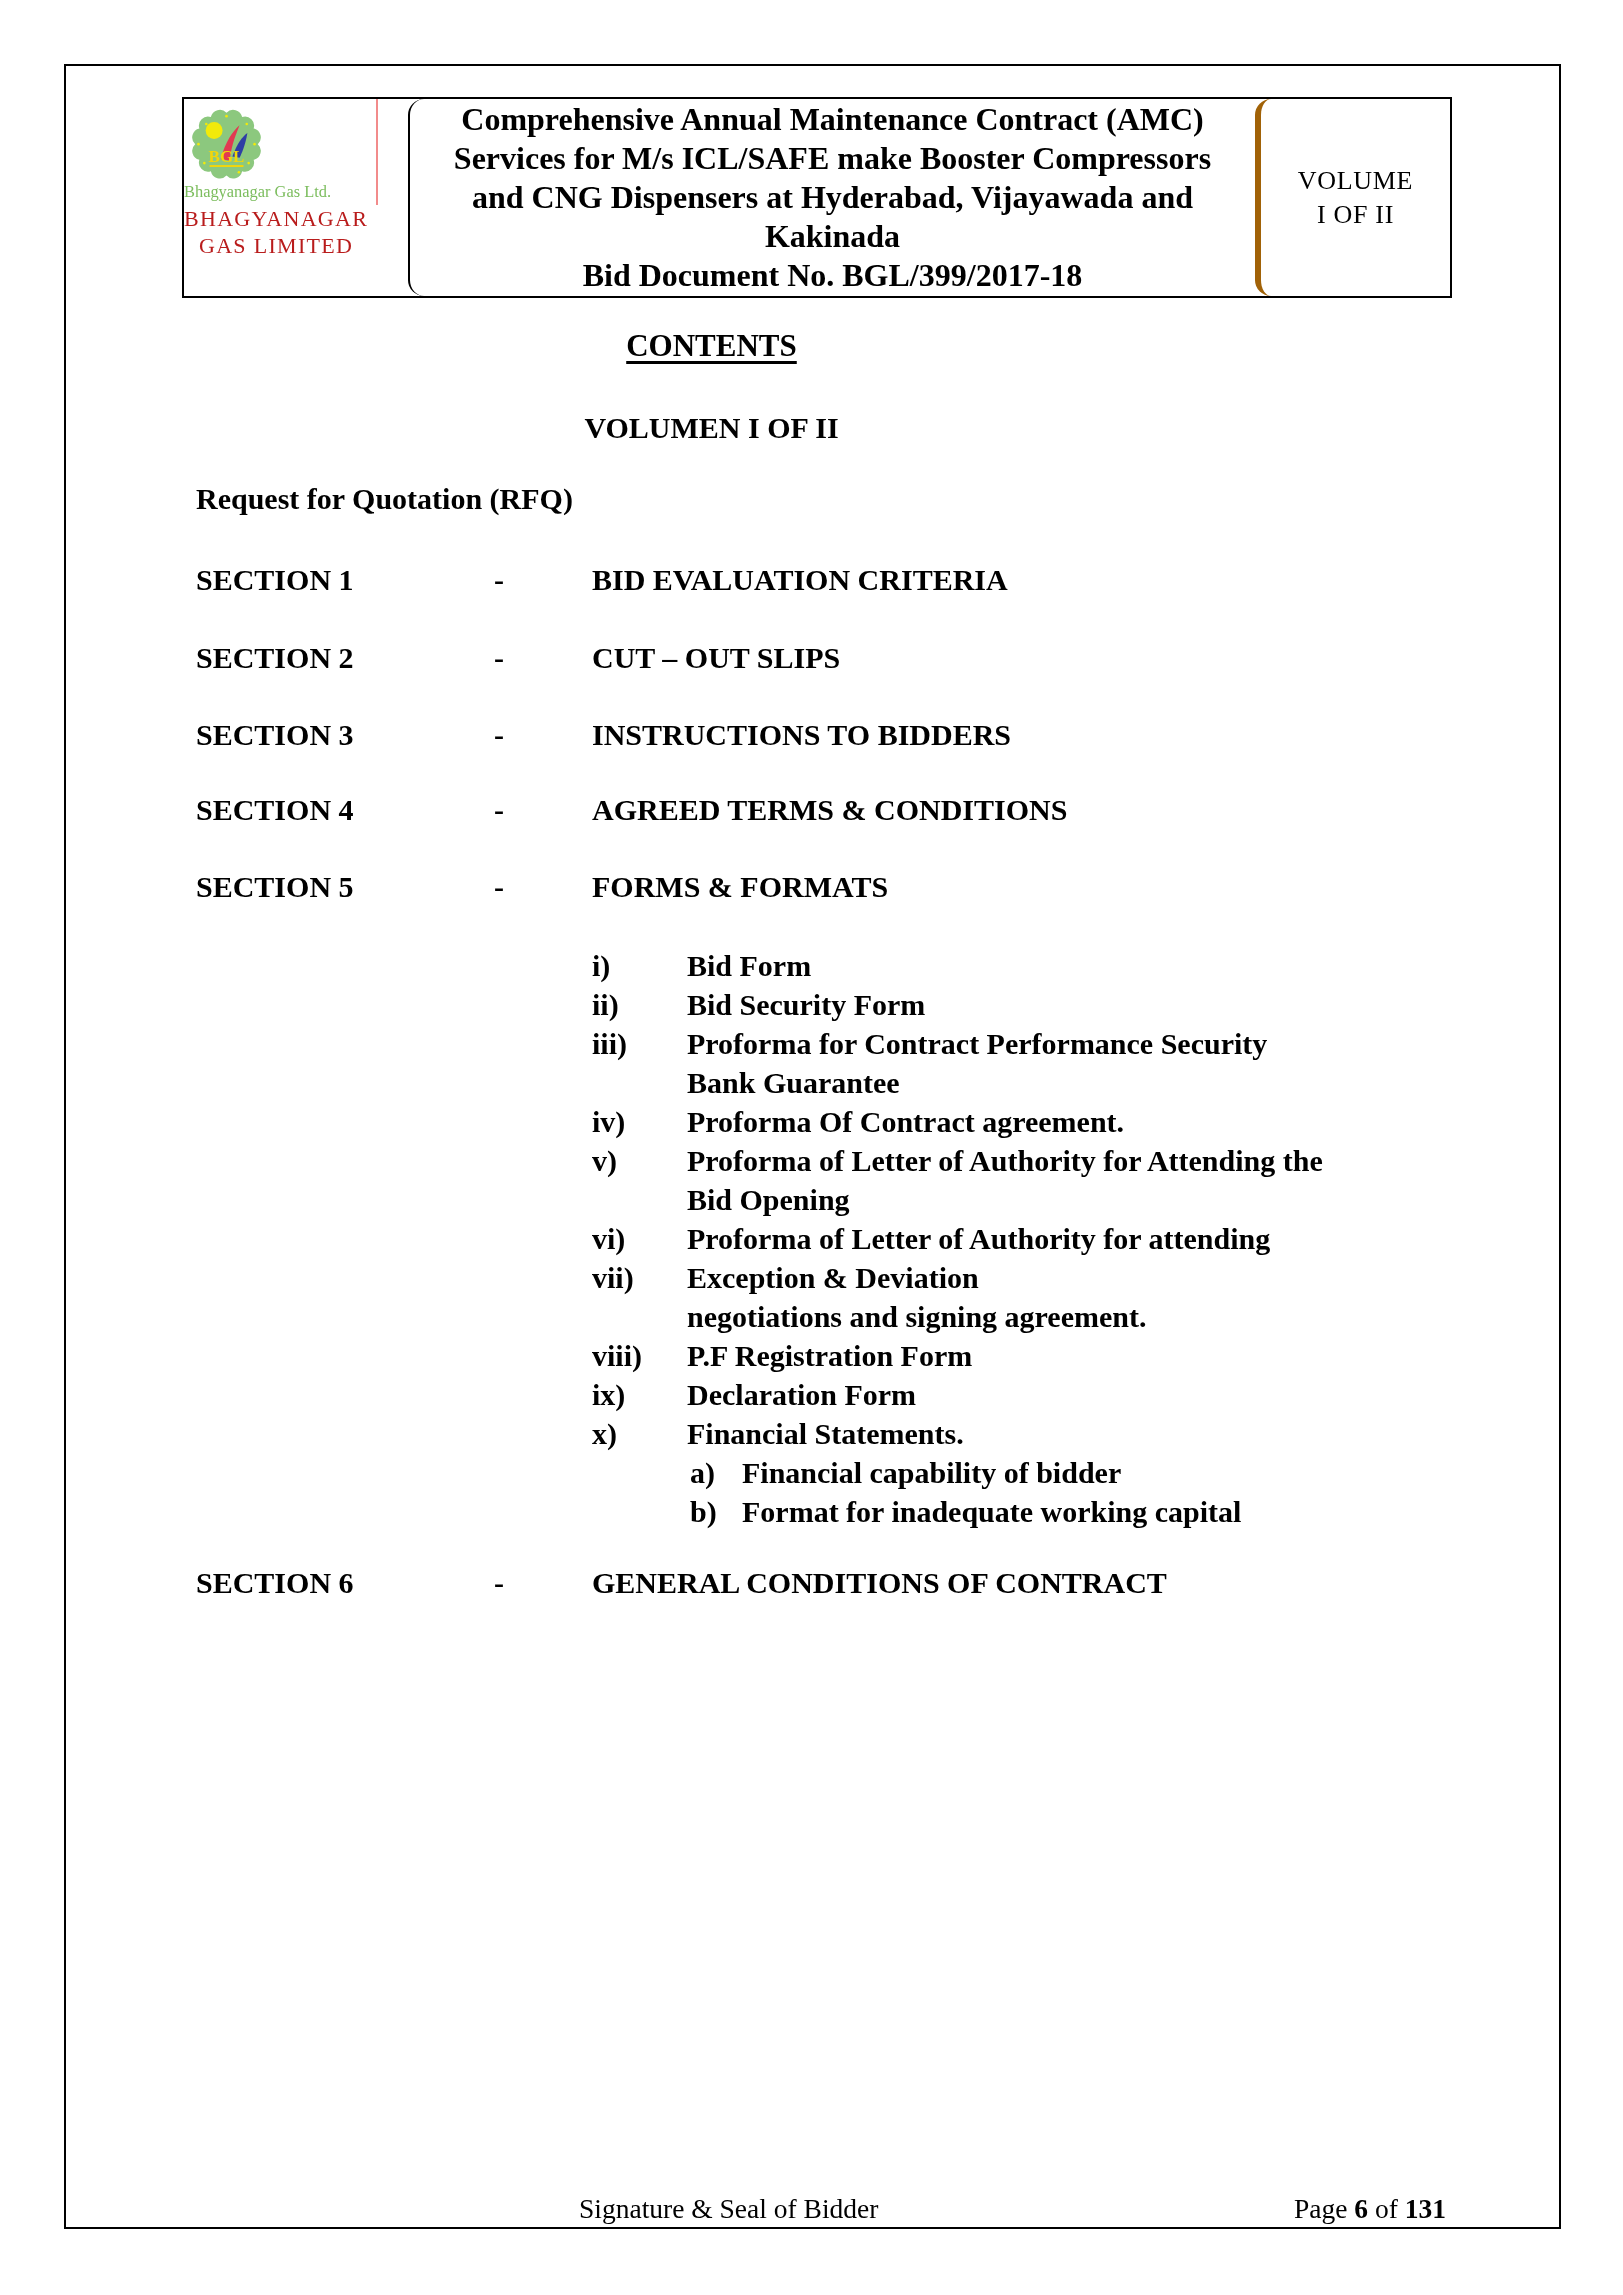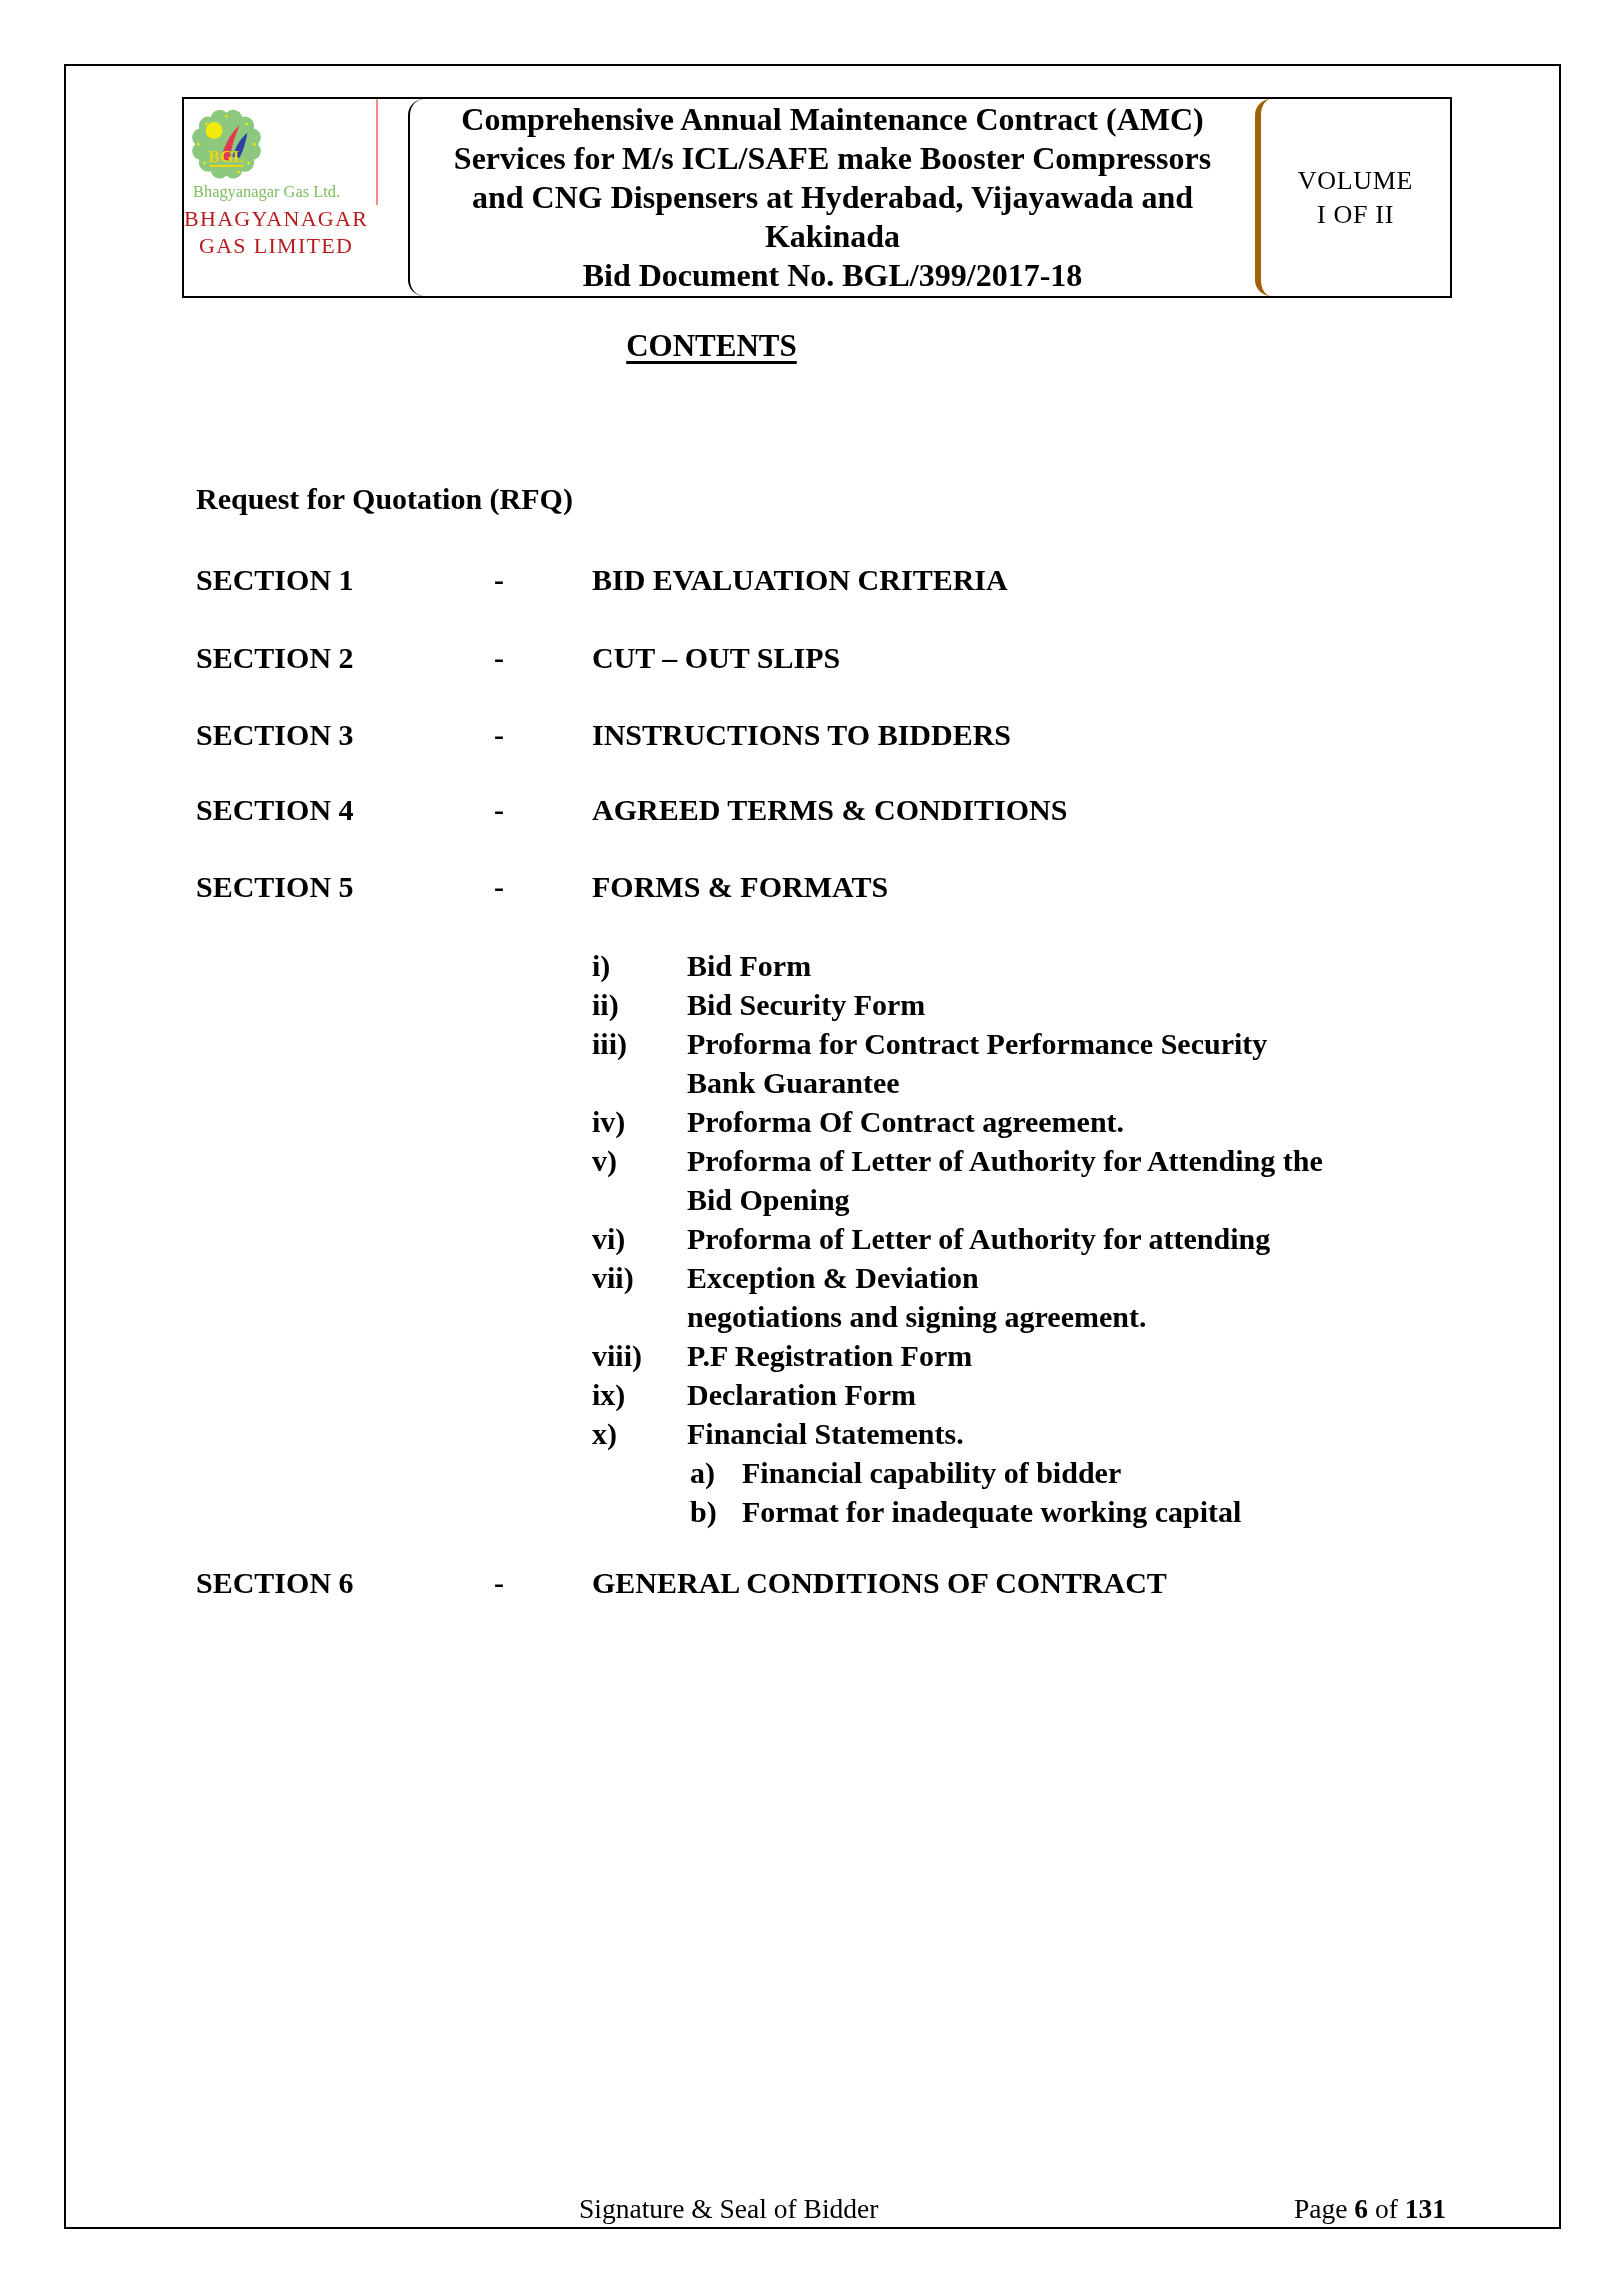--- a/index.html
+++ b/index.html
@@ -13,21 +13,21 @@
   .cell{box-sizing:border-box;height:100%;border-radius:16px;}
   .logo-cell{width:224px;position:relative;display:flex;flex-direction:column;
              align-items:flex-start;padding-top:7.9px;}
   .title-cell{flex:1;border-left:2px solid #000;display:flex;flex-direction:column;
               justify-content:center;text-align:center;font-weight:bold;
               font-size:32px;line-height:39px;padding:0 6.5px;}
   .volume-cell{width:195px;border-left:6px solid #a16207;display:flex;flex-direction:column;
                justify-content:center;align-items:center;font-size:26px;line-height:34px;
                letter-spacing:0.7px;}
   .scan-artifact{position:absolute;right:30px;top:0;width:2px;height:106px;background:#f28b8b;}
-  .logo-caption{font-size:16.4px;line-height:18.3px;color:#7cbd5e;margin-top:1.3px;margin-left:9px;}
+  .logo-caption{font-size:16.4px;line-height:18.3px;color:#7cbd5e;margin-top:1.3px;}
   .company-name{font-size:22px;line-height:27px;letter-spacing:1.3px;color:#b91c1c;
                 text-align:center;margin-top:3.9px;}
   
   .center-line{position:absolute;left:65px;width:1293px;text-align:center;font-weight:bold;}
   .contents-heading{top:328px;font-size:31px;text-decoration:underline;
                     text-decoration-thickness:2.6px;text-underline-offset:5.2px;}
   .volumen-heading{top:411px;font-size:30px;}
   .rfq{position:absolute;left:196px;top:482px;font-size:30px;font-weight:bold;}
   .sec-row{position:absolute;left:196px;display:flex;font-size:30px;font-weight:bold;line-height:38px;}
   .sec-1{top:561px;} .sec-2{top:639px;} .sec-3{top:716px;}
@@ -92,20 +92,21 @@
       <div>Bid Document No. BGL/399/2017-18</div>
     </div>
 
     <div class="cell volume-cell">
       <div>VOLUME</div>
       <div>I OF II</div>
     </div>
   </div>
 
   <div class="center-line contents-heading">CONTENTS</div>
+  <div class="center-line volumen-heading">VOLUMEN I OF II</div>
   <div class="rfq">Request for Quotation (RFQ)</div>
 
   <div class="sec-row sec-1">
     <span class="sec-label">SECTION 1</span>
     <span class="sec-dash">-</span>
     <span class="sec-title">BID EVALUATION CRITERIA</span>
   </div>
   <div class="sec-row sec-2">
     <span class="sec-label">SECTION 2</span>
     <span class="sec-dash">-</span>

